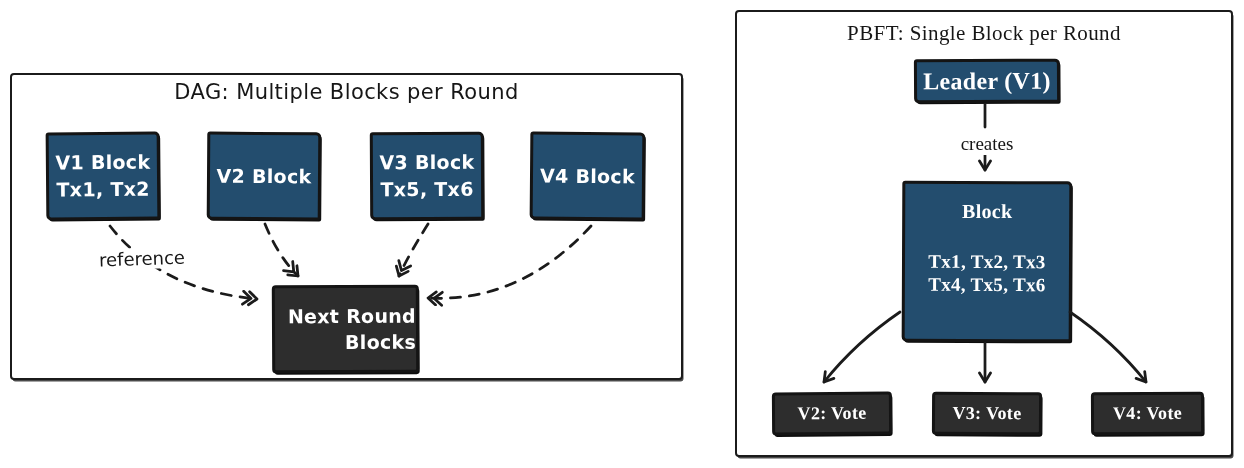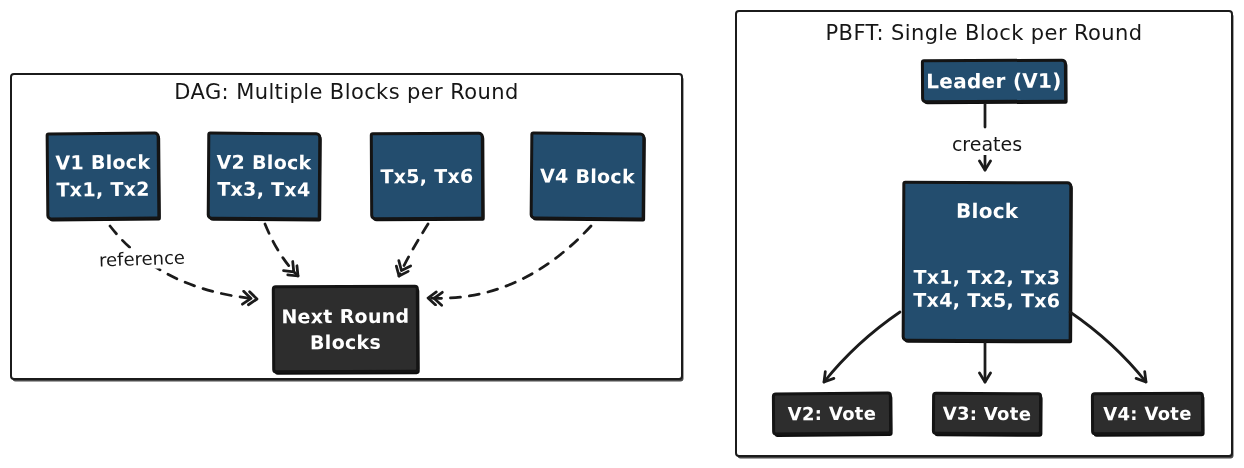--- a/index.html
+++ b/index.html
@@ -13,21 +13,21 @@
   }
   .panel{
     position:absolute;
     border:2.5px solid #1b1b1b;
     border-radius:4px;
     background:#ffffff;
     box-shadow:1.5px 2.5px 0 -1px #4a4a4a;
     box-sizing:border-box;
   }
   .panel-dag{left:10px;top:73px;width:673px;height:307px;}
-  .panel-pbft{left:735px;top:10px;width:498px;height:447px;}
+  .panel-pbft{left:735px;top:10px;width:498px;height:447px;font-family:Liberation Serif, serif;}
   .panel-title{
     position:absolute;left:0;right:0;text-align:center;
     font-size:21px;letter-spacing:.4px;color:#161616;
     white-space:nowrap;
   }
   .panel-dag .panel-title{top:5px;}
   .panel-pbft .panel-title{top:9px;}
   .node{
     position:absolute;
     box-sizing:border-box;
@@ -36,28 +36,28 @@
     color:#ffffff;font-weight:bold;text-align:center;
     line-height:27px;font-size:19px;letter-spacing:.3px;
   }
   .blue{background:var(--block-blue,#234d6e);border-radius:3px 5px 3px 5px;box-shadow:1.5px 2px 0 -1px #0d0d0d;}
   .dark{background:var(--box-dark,#2d2d2d);border-radius:4px;box-shadow:1.5px 2.5px 0 -1px #0d0d0d;}
   
   .dag-b1{left:34px;top:57px;width:114px;height:88px;transform:rotate(-.5deg);}
   .dag-b2{left:195px;top:57px;width:114px;height:88px;transform:rotate(.4deg);}
   .dag-b3{left:358px;top:57px;width:114px;height:88px;transform:rotate(-.3deg);}
   .dag-b4{left:518px;top:57px;width:115px;height:88px;transform:rotate(.5deg);}
-  .dag-next{left:260px;top:210px;width:147px;height:88px;line-height:26px;transform:rotate(-.3deg);}
+  .dag-next{left:260px;top:210px;width:147px;height:88px;line-height:26px;transform:rotate(-.3deg);align-items:flex-end;}
   
-  .pbft-leader{left:184px;top:47px;width:146px;height:44px;font-size:20px;transform:rotate(-.3deg);}
+  .pbft-leader{left:177px;top:47px;width:146px;height:44px;font-size:24px;transform:rotate(-.3deg);}
   .pbft-block{
     left:165px;top:169px;width:170px;height:161px;
     justify-content:flex-start;padding-top:15px;line-height:23px;transform:rotate(.25deg);
   }
-  .pbft-block .block-title{font-size:20px;line-height:24px;margin-bottom:43px;}
+  .pbft-block .block-title{font-size:20px;line-height:24px;margin-bottom:27px;}
   .vote{top:380px;height:43px;font-size:18px;}
   .vote-v2{left:35px;width:120px;transform:rotate(-.4deg);}
   .vote-v3{left:195px;width:110px;transform:rotate(.3deg);}
   .vote-v4{left:354px;width:113px;transform:rotate(-.3deg);}
   .edge-label{
     position:absolute;z-index:6;
     background:#ffffff;padding:0 3px;
     color:#161616;white-space:nowrap;
   }
   .label-reference{left:84px;top:173px;font-size:18px;transform:rotate(-2deg);}
@@ -76,23 +76,23 @@
 
   <section class="panel panel-dag">
     <div class="panel-title">DAG: Multiple Blocks per Round</div>
 
     <div class="node blue dag-b1">
       <span>V1 Block</span>
       <span>Tx1, Tx2</span>
     </div>
     <div class="node blue dag-b2">
       <span>V2 Block</span>
-      <span>Tx3, Tx4</span>
     </div>
     <div class="node blue dag-b3">
+      <span>V3 Block</span>
       <span>Tx5, Tx6</span>
     </div>
     <div class="node blue dag-b4">
       <span>V4 Block</span>
     </div>
 
     <div class="edge-label label-reference">reference</div>
 
     <div class="node dark dag-next">
       <span>Next Round</span>

